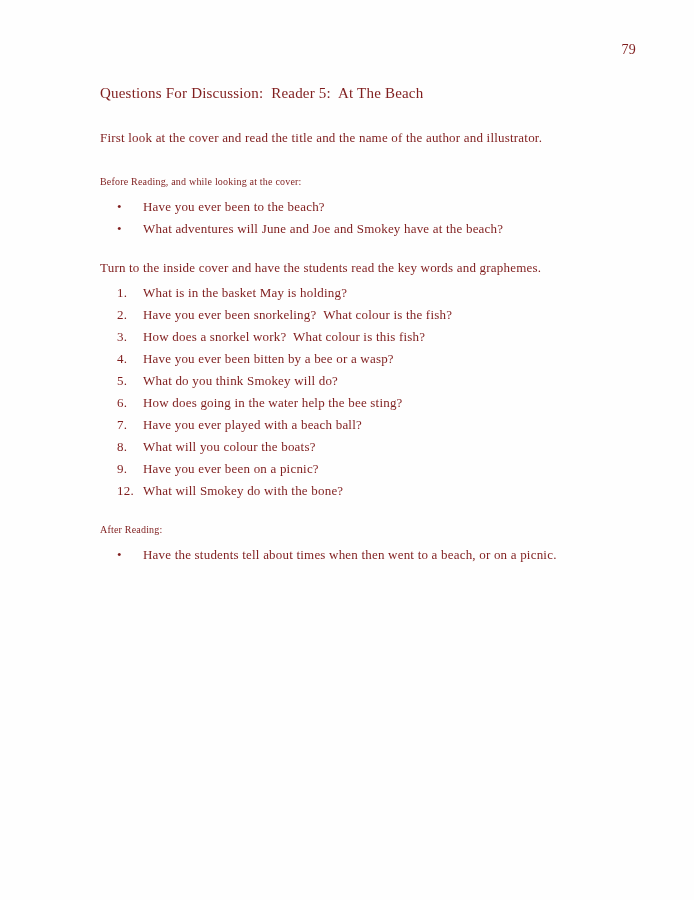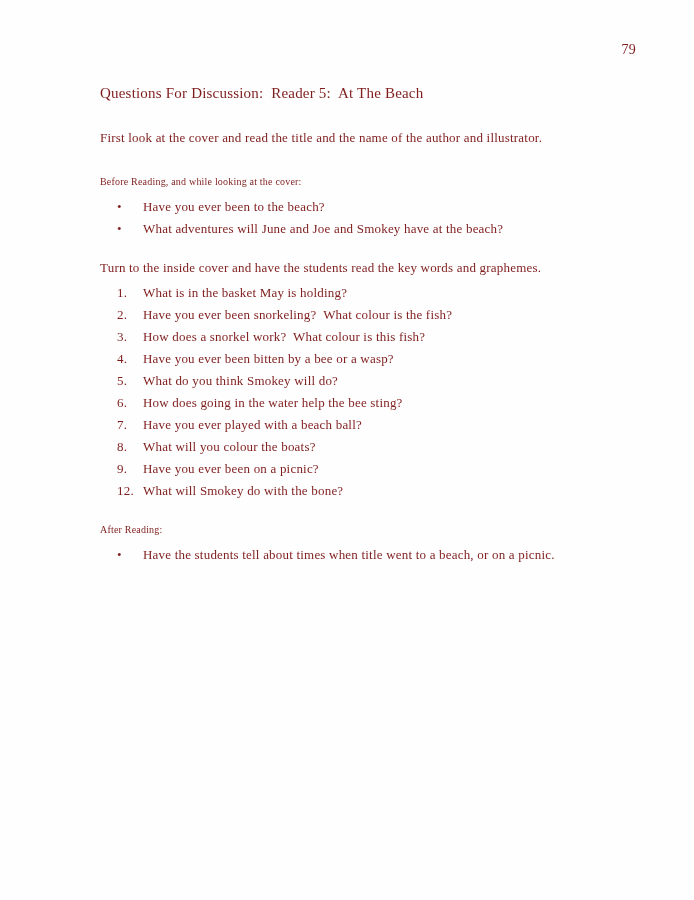--- a/index.html
+++ b/index.html
@@ -137,17 +137,17 @@
     <li>
       <span class="marker-col">12.</span>
       <span class="li-text">What will Smokey do with the bone?</span>
     </li>
   </ol>
 
   <h2 class="section-heading tight-top">After Reading:</h2>
   <ul class="bullet-list">
     <li>
       <span class="marker-col">•</span>
-      <span class="li-text">Have the students tell about times when title went to a beach, or on a picnic.</span>
+      <span class="li-text">Have the students tell about times when then went to a beach, or on a picnic.</span>
     </li>
   </ul>
 
 </div>
 
 </body></html>

